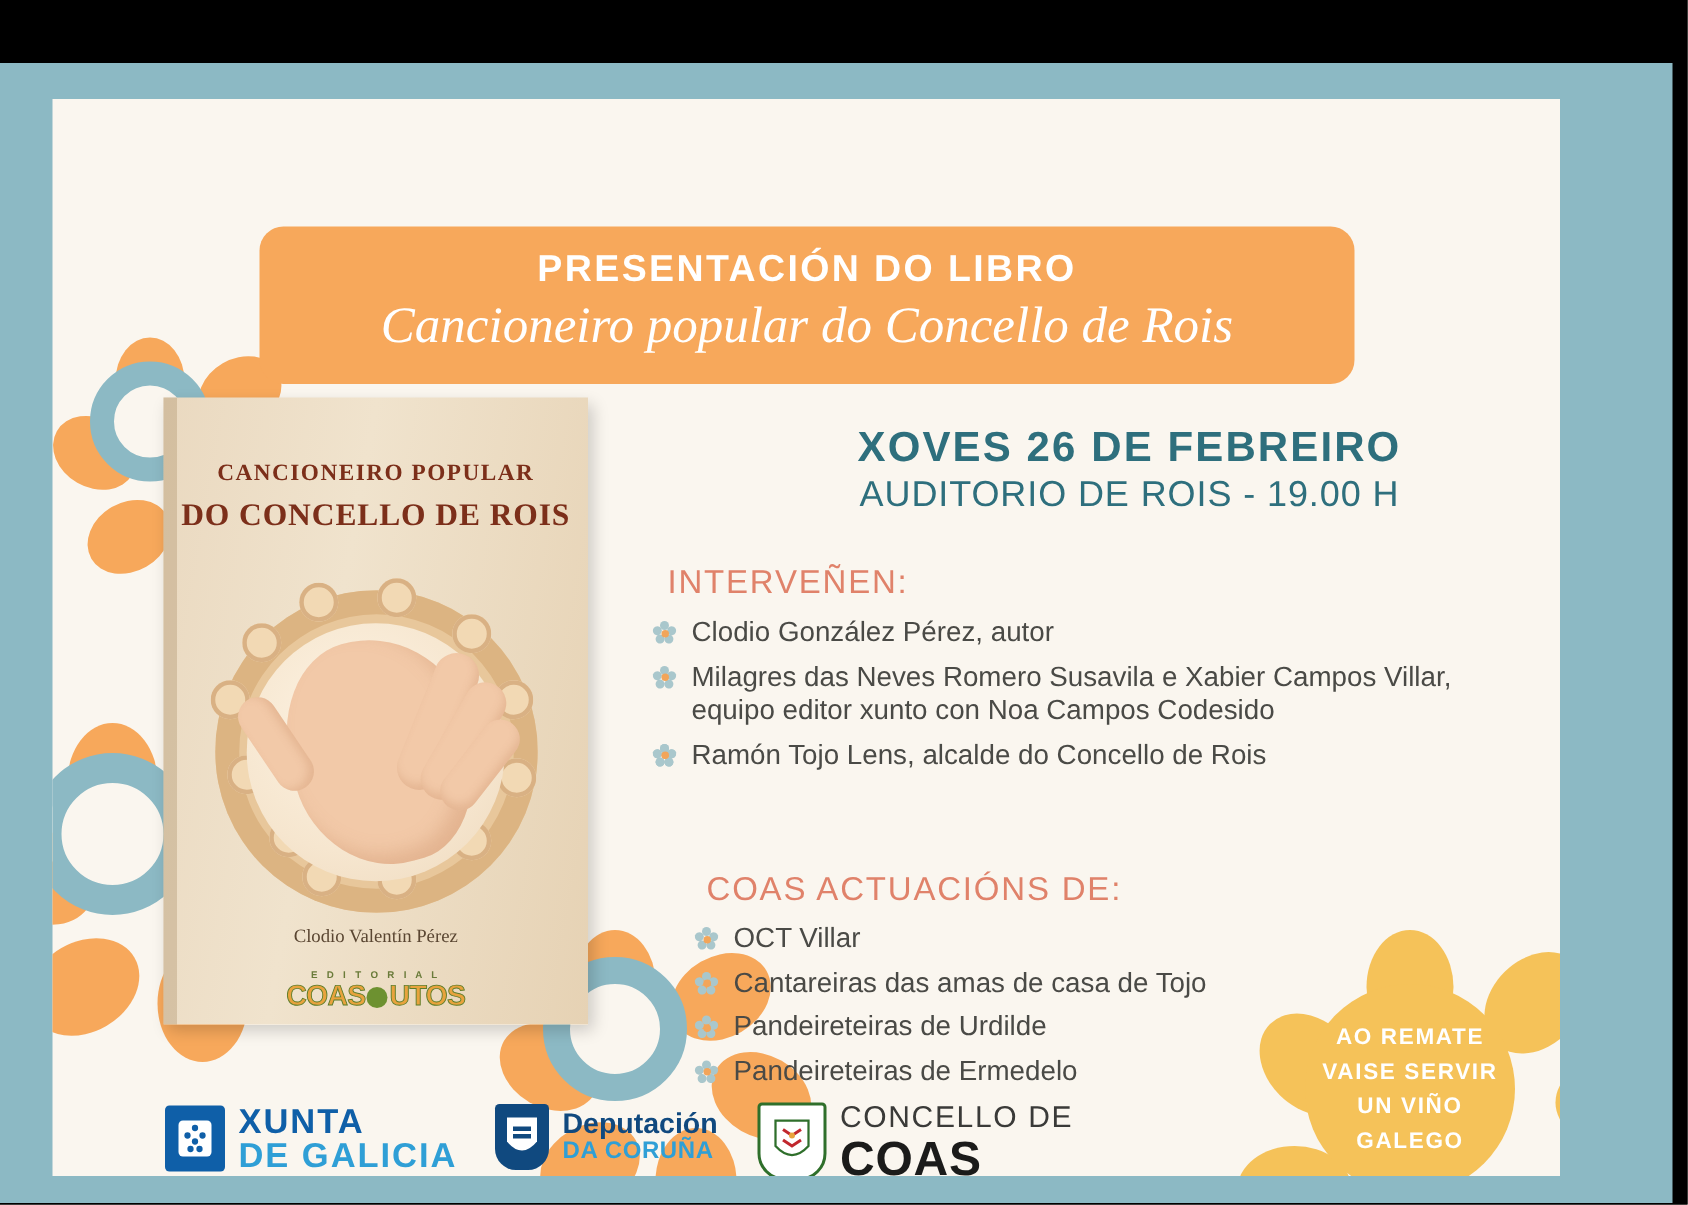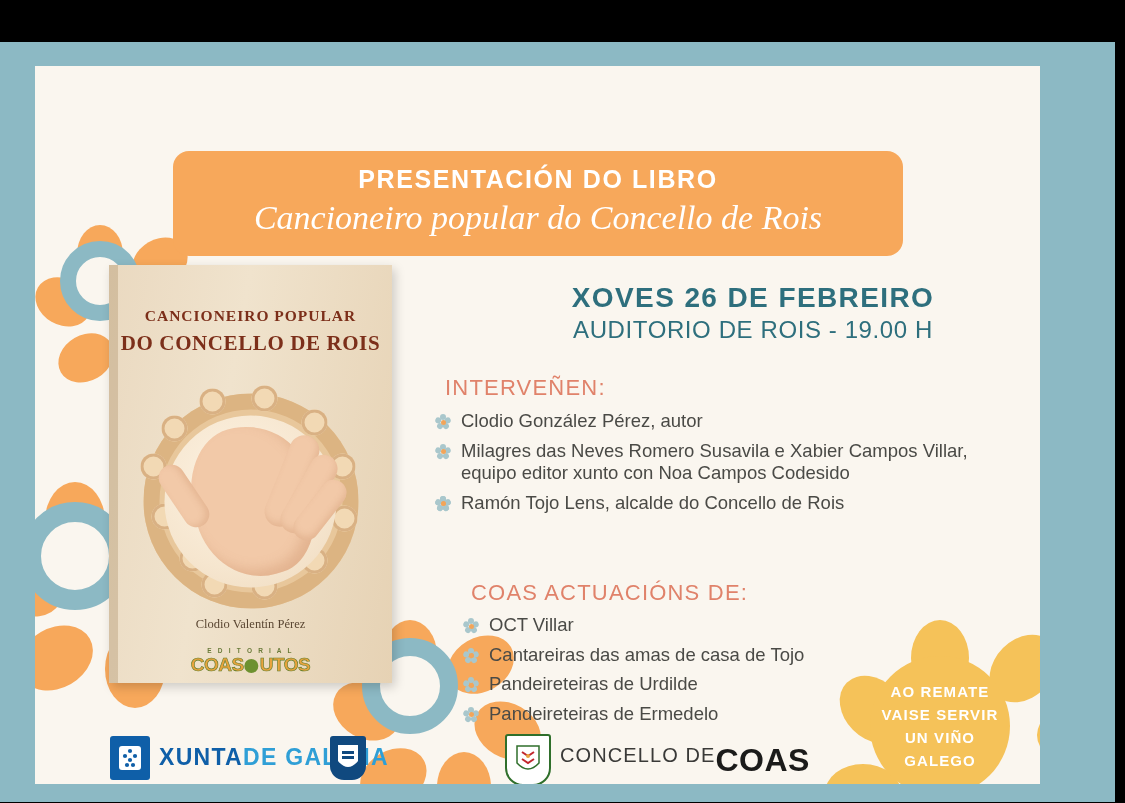--- a/index.html
+++ b/index.html
@@ -347,21 +347,21 @@
 
   .logo-deputacion { left: 295px; top: 8px; }
   .logo-deputacion .mark { background: #10497f; width: 36px; height: 44px; border-radius: 3px 3px 14px 14px; }
   .logo-deputacion .t1 { color: #10497f; font-size: 19px; font-weight: bold; line-height: 1.03; }
   .logo-deputacion .t2 { color: #2f9fd6; font-size: 16px; font-weight: bold; letter-spacing: 0.4px; line-height: 1.03; }
 
   .logo-rois { left: 470px; top: 6px; }
   .logo-rois .mark { background: #ffffff; width: 42px; height: 48px; border: 2px solid #2f6f2b; border-radius: 3px 3px 18px 18px; color: #2f6f2b; font-size: 20px; }
   .logo-rois .t1 { color: #3a3a38; font-size: 20px; letter-spacing: 1.1px; line-height: 1.1; }
   .logo-rois .t2 { color: #1b1b1a; font-size: 32px; font-weight: bold; letter-spacing: 0.5px; line-height: 1.0; }
-  .stack { display: flex; flex-direction: row; justify-content: center; }
+  .stack { display: flex; flex-direction: column; justify-content: center; }
 </style>
 </head>
 <body>
 
 <div class="poster-stage">
   <div class="poster-card">
 
     <div class="flower" style="left:-10px; top:140px; width:150px; height:150px;">
       <div class="petals">
         <span class="petal" style="width:46px;height:58px;background:#f7a85b;transform:rotate(0deg) translate(-23px,-56px);"></span>
@@ -581,20 +581,24 @@
         </div>
       </div>
 
       <div class="logo logo-deputacion">
         <div class="mark">
           <svg width="24" height="30" viewBox="0 0 24 30" aria-hidden="true">
             <path d="M2 2 H22 V18 Q12 30 2 18 Z" fill="#ffffff"></path>
             <path d="M6 8 h12 v3 h-12 z M6 13 h12 v3 h-12 z" fill="#10497f"></path>
           </svg>
         </div>
+        <div class="stack">
+          <span class="t1">Deputación</span>
+          <span class="t2">DA CORUÑA</span>
+        </div>
       </div>
 
       <div class="logo logo-rois">
         <div class="mark">
           <svg width="28" height="34" viewBox="0 0 28 34" aria-hidden="true">
             <path d="M3 3 H25 V20 Q14 32 3 20 Z" fill="#ffffff" stroke="#2f6f2b" stroke-width="1.5"></path>
             <path d="M8 9 l6 4 6 -4 M8 16 l6 4 6 -4" stroke="#c1272d" stroke-width="2" fill="none"></path>
             <circle cx="14" cy="13" r="2" fill="#e8a33d"></circle>
           </svg>
         </div>

